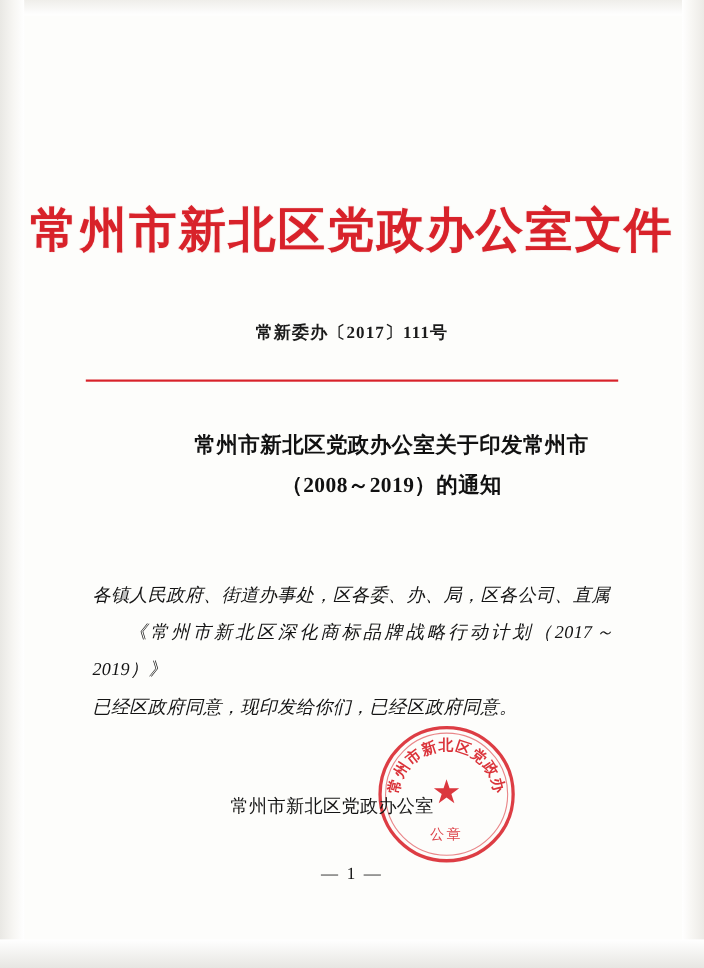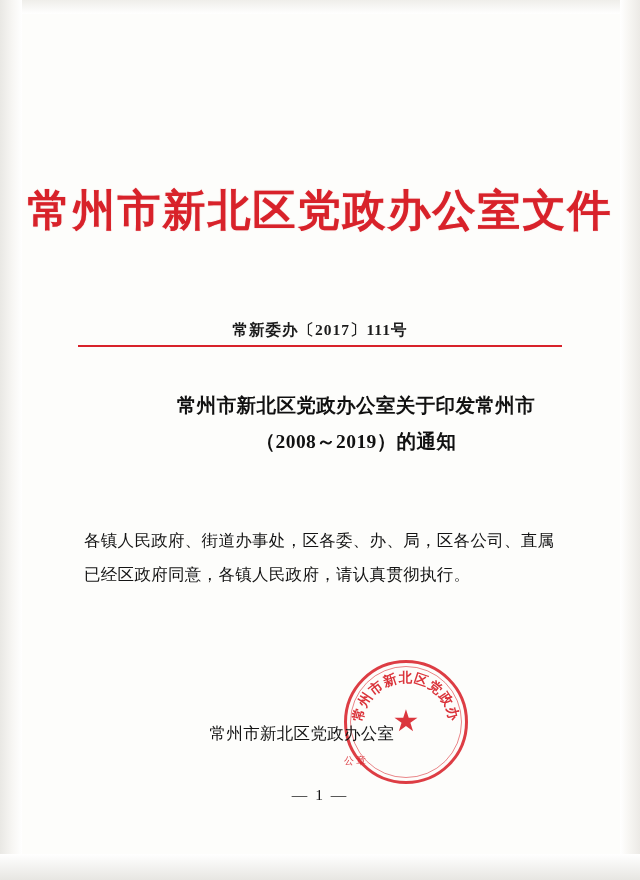--- a/index.html
+++ b/index.html
@@ -64,21 +64,21 @@
     font-weight: bold;
     font-size: 43px;
     letter-spacing: 2px;
     line-height: 1.15;
     text-shadow: 0 0 1px rgba(216,34,42,0.5);
     white-space: nowrap;
   }
 
   .doc-number {
     position: absolute;
-    top: 320px;
+    top: 292px;
     left: 0;
     width: 640px;
     text-align: center;
     color: #1b1b1b;
     font-size: 15.5px;
     letter-spacing: 1px;
     font-weight: bold;
   }
 
   .red-rule {
@@ -109,35 +109,35 @@
     position: absolute;
     top: 524px;
     left: 84px;
     width: 474px;
     color: #141414;
     font-size: 16.5px;
     line-height: 34px;
     letter-spacing: 0.3px;
     text-align: justify;
   }
-  .body-block p { margin: 0; }
+  .body-block p { margin: 0; font-style: italic; }
   .indent { text-indent: 33px; }
 
   .signature {
     position: absolute;
     top: 718px;
     left: 0;
     width: 640px;
     text-align: center;
     color: #141414;
     font-size: 16.5px;
     line-height: 31px;
     letter-spacing: 0.3px;
   }
-  .signature .sig-line { padding-right: 36px; }
+  .signature .sig-line { padding-right: 36px; font-family: Liberation Mono, monospace; }
 
   
   .seal {
     position: absolute;
     top: 660px;
     left: 344px;
     width: 124px;
     height: 124px;
     pointer-events: none;
   }
@@ -172,22 +172,23 @@
     font-family: "Liberation Serif", "DejaVu Serif", serif;
     font-size: 13.5px;
     font-weight: bold;
     letter-spacing: 1px;
     opacity: 0.92;
   }
   .seal .bottom-text {
     position: absolute;
     bottom: 16px; left: 0;
     width: 124px;
+    text-align: center;
     color: #d8222a;
-    font-size: 10px;
+    font-size: 13px;
     letter-spacing: 2px;
     opacity: 0.85;
   }
 
   .page-number {
     position: absolute;
     top: 786px;
     left: 0;
     width: 640px;
     text-align: center;
@@ -213,21 +214,22 @@
 
     <div class="red-rule"></div>
 
     <div class="title-block">
       <div>常州市新北区党政办公室关于印发常州市</div>
       <div>（2008～2019）的通知</div>
     </div>
 
     <div class="body-block">
       <p>各镇人民政府、街道办事处，区各委、办、局，区各公司、直属</p>
-      <p>已经区政府同意，各镇人民政府，请认真贯彻执行。</p>
+      <p class="indent">《常州市新北区深化商标品牌战略行动计划（2017～2019）》</p>
+      <p>已经区政府同意，现印发给你们，已经区政府同意。</p>
     </div>
 
     <div class="seal">
       <div class="ring"></div>
       <div class="inner-ring"></div>
       <svg viewBox="0 0 124 124">
         <defs>
           <path id="sealArc" d="M 18,66 A 44,44 0 0 1 106,66"></path>
         </defs>
         <text>

